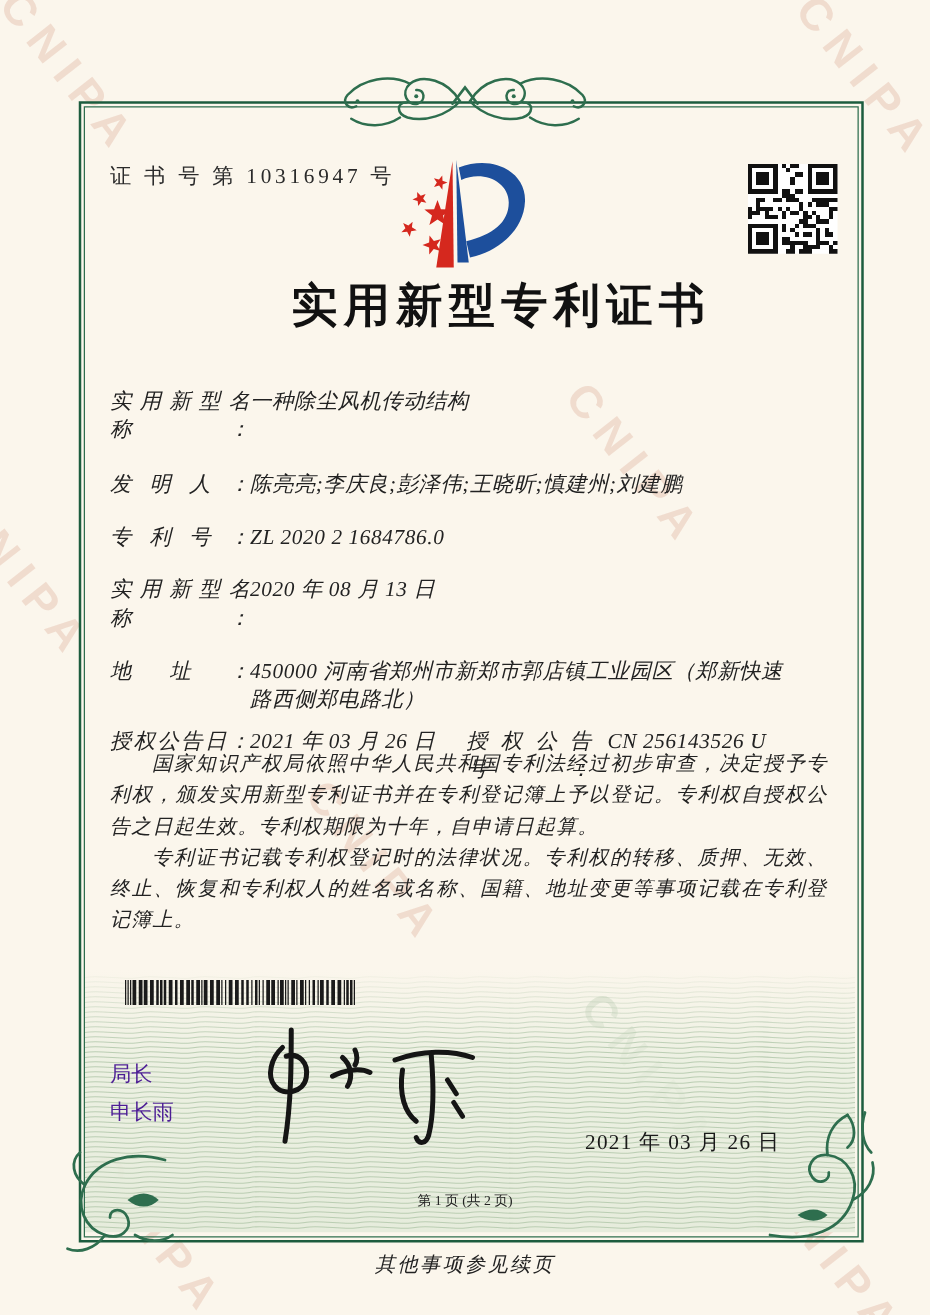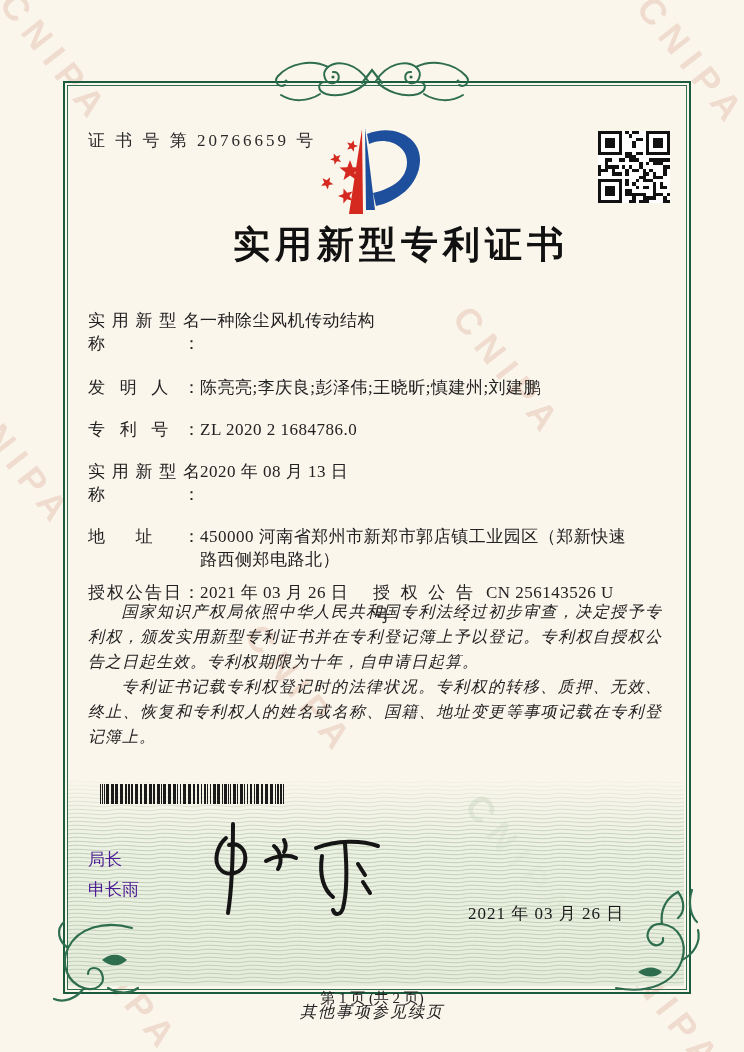--- a/index.html
+++ b/index.html
@@ -19,39 +19,39 @@
   
   .orn{position:absolute;z-index:3;}
   
   .cert-no{position:absolute;left:88px;top:129px;font-size:17px;letter-spacing:3px;z-index:4;color:#2a2a2a;}
   .qr{position:absolute;left:598px;top:131px;width:72px;height:72px;z-index:4;}
   .logo{position:absolute;left:316px;top:126px;width:114px;height:97px;z-index:4;}
   .title{position:absolute;left:0;top:220px;width:744px;text-align:center;font-size:37px;
          font-weight:bold;letter-spacing:5px;color:#111;z-index:4;padding-left:29px;}
   
   .fields{position:absolute;left:88px;top:309px;width:572px;font-size:17px;line-height:23px;z-index:4;color:#222;}
-  .frow{margin-bottom:19px;}
+  .frow{margin-bottom:19px;font-style:italic;}
   .frow.r1{margin-bottom:21px;}
   .frow.addr{margin-bottom:10px;}
   .flabel{display:inline-block;width:112px;text-align:justify;text-align-last:justify;vertical-align:top;}
   .fvalue{display:inline-block;max-width:448px;vertical-align:top;letter-spacing:.5px;}
   .grant{position:relative;height:23px;}
   .g2{position:absolute;left:285px;width:100px;}
   .gv2{position:absolute;left:398px;}
   
   .body-text{position:absolute;left:88px;top:599px;width:574px;font-size:16px;line-height:25px;
              font-style:italic;text-align:justify;letter-spacing:1px;color:#222;z-index:4;}
   .body-text p{margin:0;text-indent:2.1em;}
   
   .barcode{position:absolute;left:100px;top:784px;width:188px;height:20px;z-index:4;}
   .sig-labels{position:absolute;left:88px;top:845px;font-family:"Liberation Sans",sans-serif;
               font-size:17px;line-height:30px;color:#4c1d95;z-index:4;}
   .sig-hand{position:absolute;left:198px;top:820px;width:205px;height:100px;z-index:4;}
   .issue-date{position:absolute;left:468px;top:902px;font-size:17px;letter-spacing:1px;z-index:4;color:#1a1a1a;}
-  .page-ind{position:absolute;left:0;top:989px;width:744px;text-align:center;font-size:15px;z-index:4;color:#222;}
+  .page-ind{position:absolute;left:0;top:953px;width:744px;text-align:center;font-size:11px;z-index:4;color:#222;}
   .footer-note{position:absolute;left:0;top:1002px;width:744px;text-align:center;font-size:16px;
                font-style:italic;letter-spacing:2px;color:#222;z-index:4;}
 </style>
 </head>
 <body>
 
 <div class="page">
 
   <div class="wm" style="left:55px;top:58px;">CNIPA</div>
   <div class="wm" style="left:692px;top:62px;">CNIPA</div>
@@ -151,21 +151,21 @@
 
   <svg class="orn" style="left:608px;top:888px;" width="96" height="112" viewBox="0 0 96 112" fill="none" stroke="#2e6e4e" stroke-width="2.2" stroke-linecap="round">
     <path d="M8,100 C40,106 66,96 74,72 C80,54 70,38 54,36 C42,35 36,46 42,54 C47,60 56,57 55,50"></path>
     <path d="M74,72 C86,66 93,54 90,42"></path>
     <path d="M54,36 C52,22 58,10 70,4"></path>
     <path d="M70,4 C77,13 77,24 70,30"></path>
     <path d="M84,2 C80,14 82,27 89,34"></path>
     <path d="M30,84 C38,78 48,78 54,84 C48,90 38,90 30,84 Z" fill="#2e6e4e" stroke="none"></path>
   </svg>
 
-  <div class="cert-no">证 书 号 第 20766659 号</div>
+  <div class="cert-no">证 书 号 第 10316947 号</div>
 
   <svg id="qr-svg" class="qr" viewBox="0 0 21 21" shape-rendering="crispEdges">
       <rect x="0" y="0" width="21" height="21" fill="#ffffff"></rect>
       <rect x="8" y="0" width="1" height="1" fill="#111"></rect>
       <rect x="10" y="0" width="1" height="1" fill="#111"></rect>
       <rect x="11" y="0" width="1" height="1" fill="#111"></rect>
       <rect x="9" y="1" width="1" height="1" fill="#111"></rect>
       <rect x="11" y="2" width="1" height="1" fill="#111"></rect>
       <rect x="12" y="2" width="1" height="1" fill="#111"></rect>
       <rect x="10" y="3" width="1" height="1" fill="#111"></rect>

